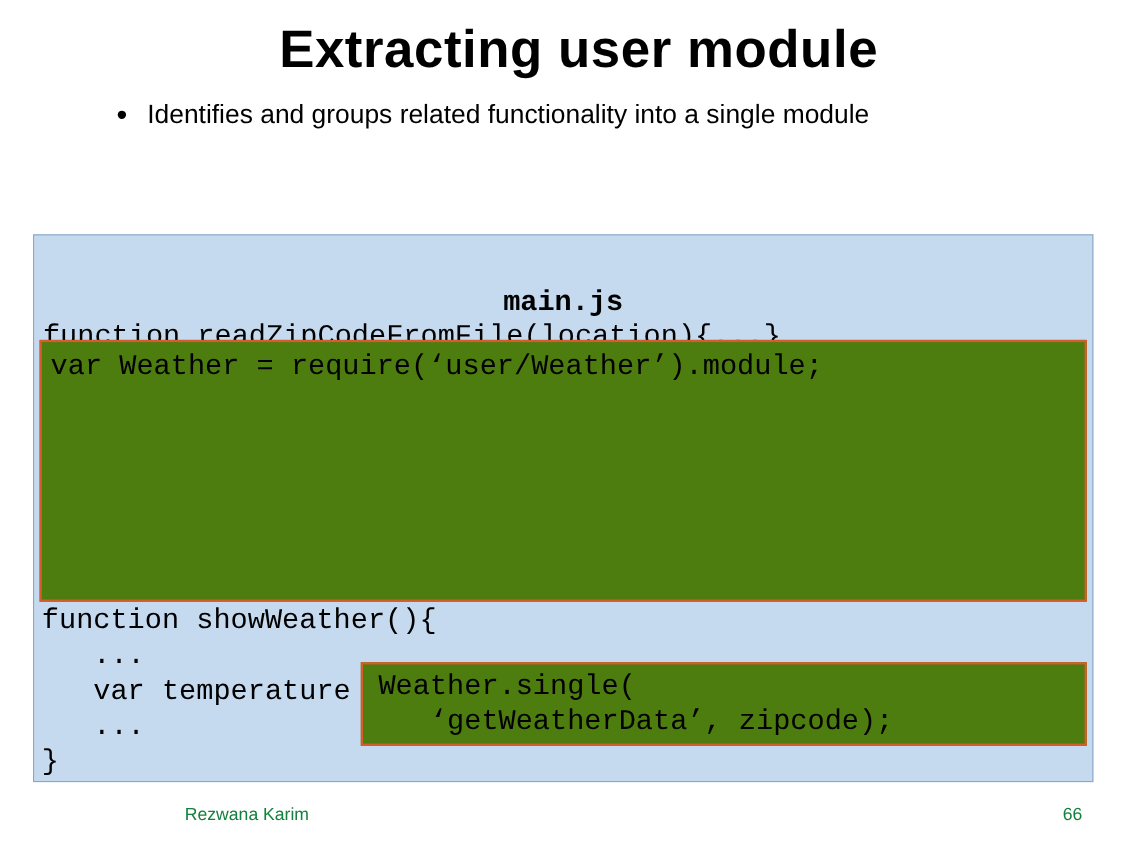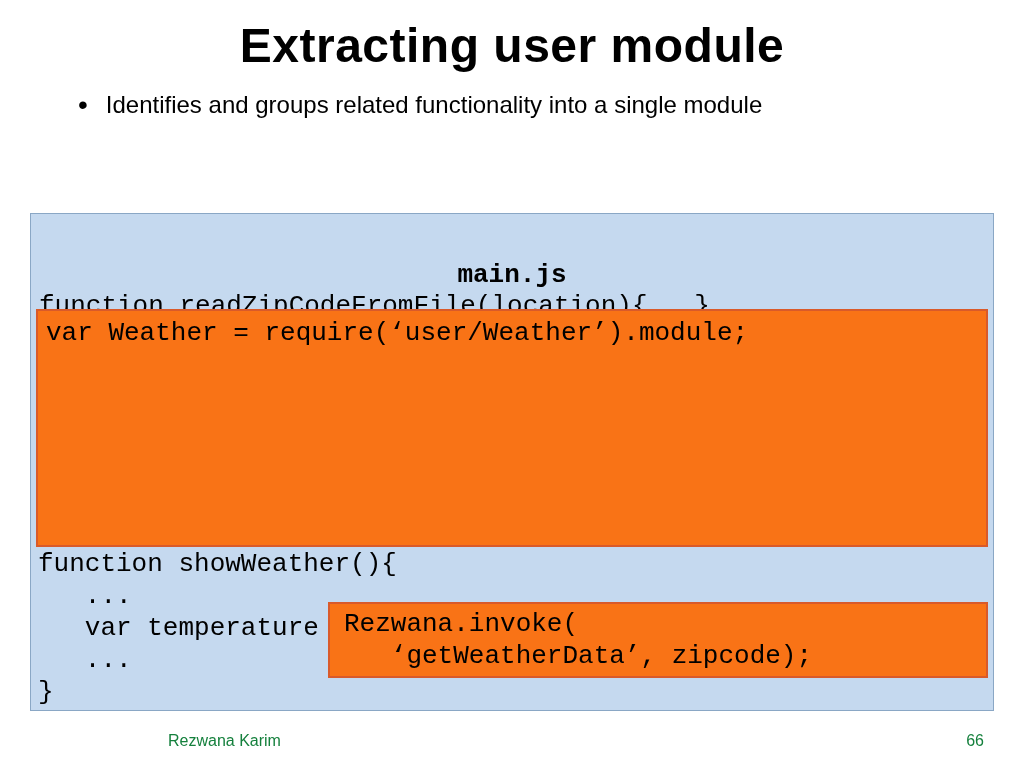--- a/index.html
+++ b/index.html
@@ -1,17 +1,17 @@
 <!DOCTYPE html>
 <html><head>
 <meta charset="utf-8">
 <style>
   * { box-sizing: border-box; margin: 0; padding: 0; }
   html, body { width: 1024px; height: 768px; background: #fff; font-family: Arial, Helvetica, sans-serif; }
-  .slide { position: relative; width: 1024px; height: 768px; }
+  .slide { position: relative; width: 1024px; height: 768px; padding-left: 28px; }
   .title { font-size: 48px; text-align: center; padding-top: 18px; letter-spacing: 0.5px; }
   .bullets { padding: 14px 48px 0 78px; }
   .bullet-row { display: flex; align-items: flex-start; }
   .bullet-dot { font-size: 28px; line-height: 36px; margin-right: 18px; }
   .bullet-text { font-size: 24px; line-height: 36px; max-width: 820px; }
   .code-panel {
     position: absolute;
     left: 30px; top: 213px;
     width: 964px; height: 498px;
     background: #c5d9ef;
@@ -28,21 +28,21 @@
   .code-line {
     font-family: "Courier New", Courier, monospace;
     font-size: 26px;
     line-height: 32px;
     white-space: pre;
     color: #000;
   }
   .code-block-main { padding: 0 8px; }
   .overlay-box {
     position: absolute;
-    background: #f97316;
+    background: #4d7c0f;
     border: 2px solid #d95a2a;
   }
   .overlay-1 {
     left: 36px; top: 309px;
     width: 952px; height: 238px;
     padding: 6px 8px;
   }
   .overlay-2 {
     left: 328px; top: 602px;
     width: 660px; height: 76px;
@@ -91,21 +91,21 @@
 
   <div class="bottom-code">
     <div class="code-line">function showWeather(){</div>
     <div class="code-line">   ...</div>
     <div class="code-line">   var temperature =</div>
     <div class="code-line">   ...</div>
     <div class="code-line">}</div>
   </div>
 
   <div class="overlay-box overlay-2">
-    <div class="code-line">Rezwana.invoke(</div>
+    <div class="code-line">Weather.single(</div>
     <div class="code-line">   ‘getWeatherData’, zipcode);</div>
   </div>
 
   <div class="footer">
     <span>Rezwana Karim</span>
     <span>66</span>
   </div>
 
 </div>
 

